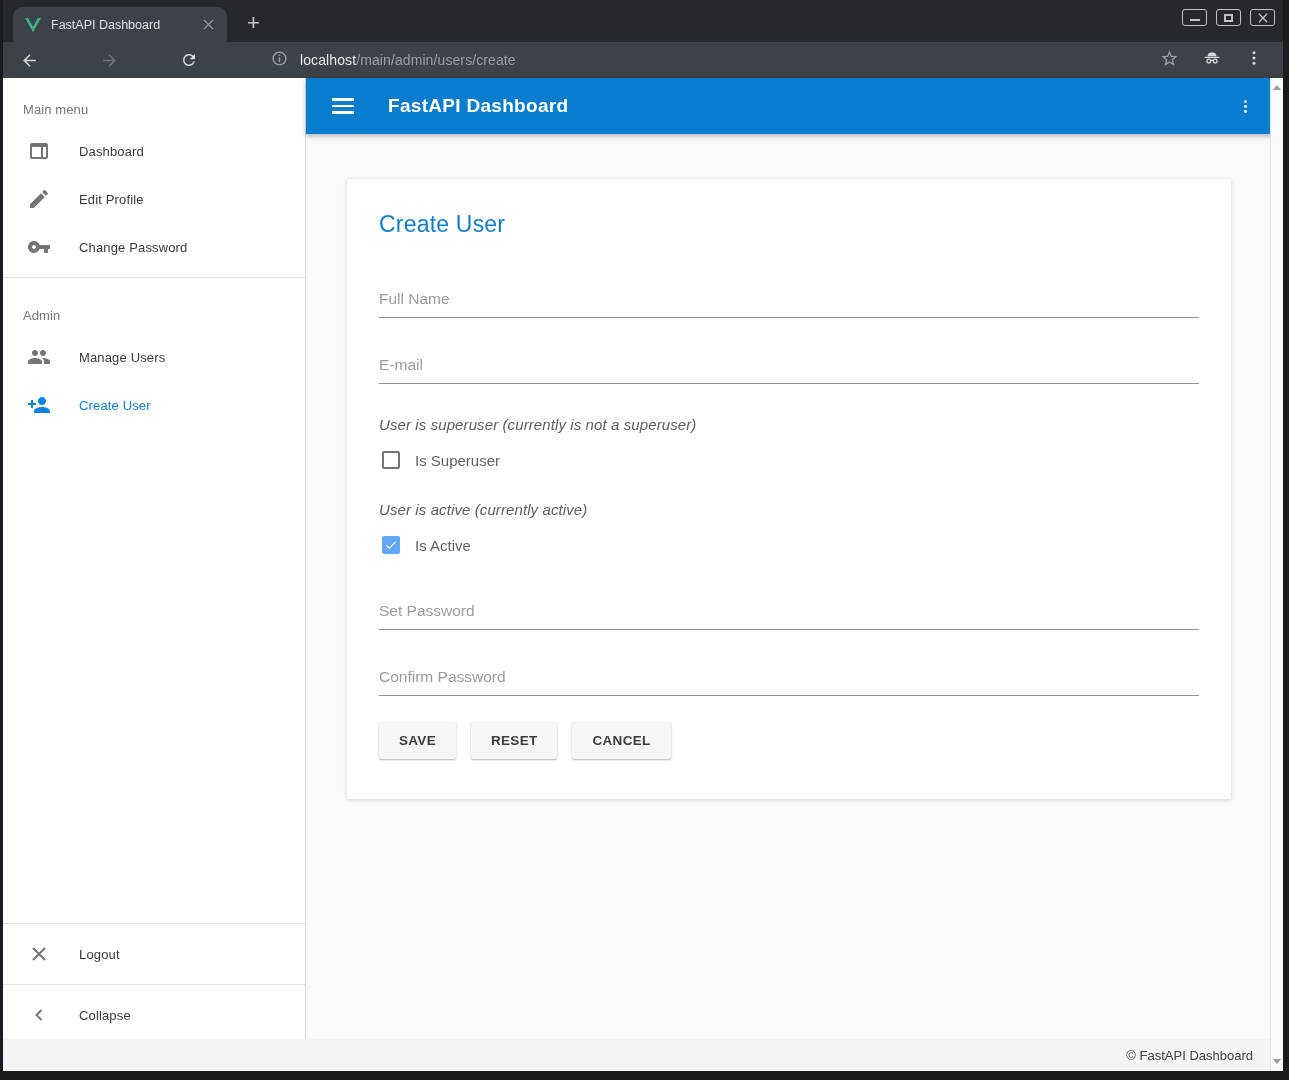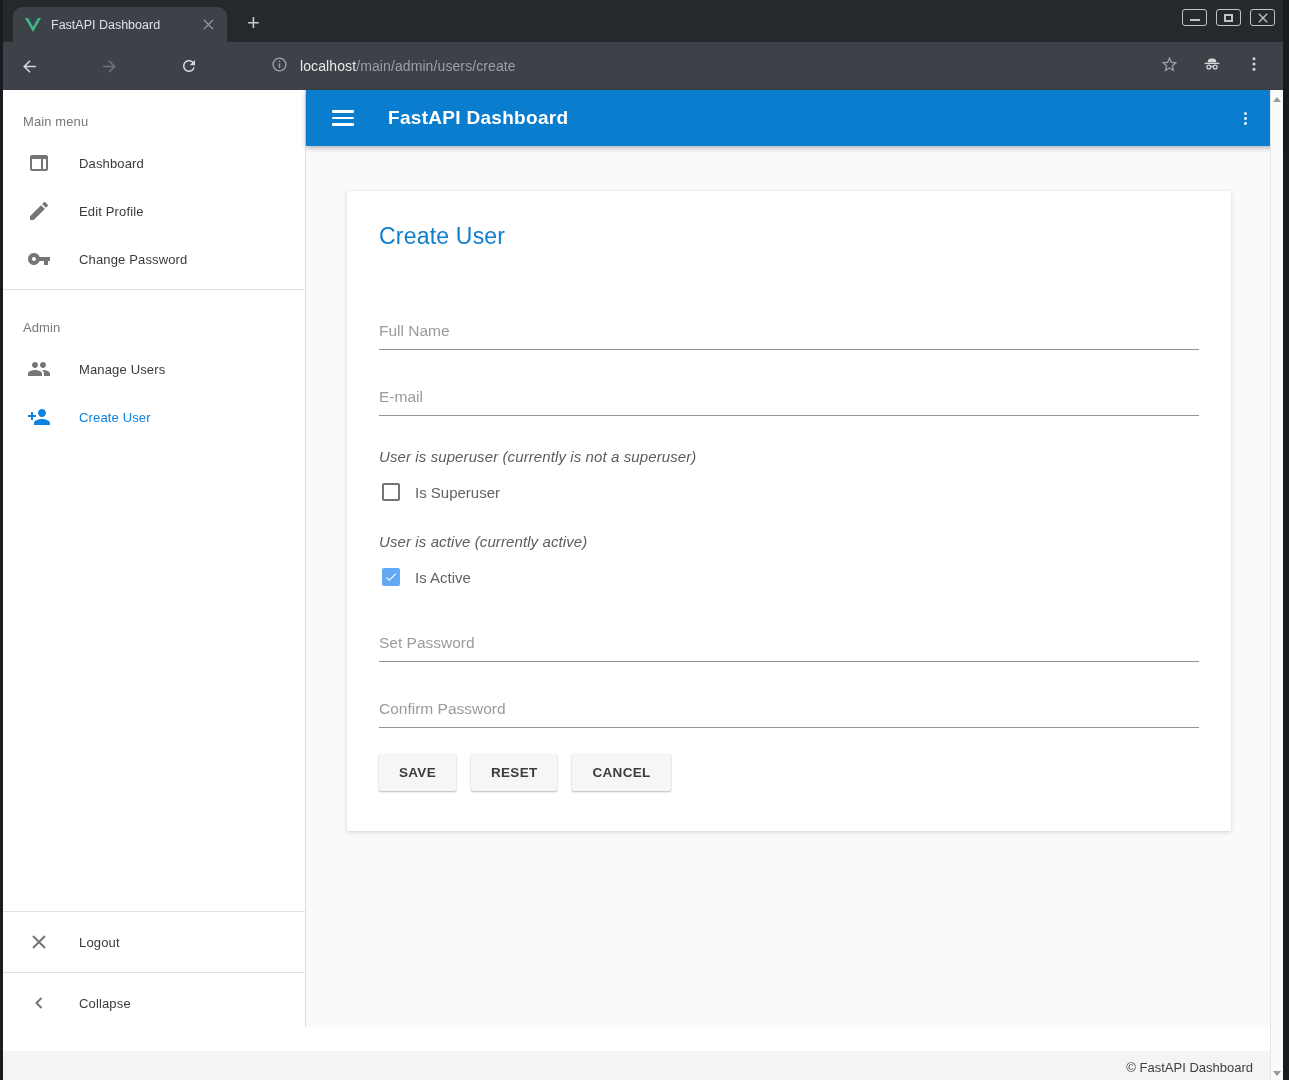--- a/index.html
+++ b/index.html
@@ -21,33 +21,33 @@
   .tab-close { width:18px; height:18px; display:flex; align-items:center;
     justify-content:center; }
   .newtab { color:#c4c7ca; font-size:22px; font-weight:300; margin:0 0 8px 20px;
     line-height:1; }
   .win-controls { position:absolute; right:8px; top:9px; display:flex; gap:9px; }
   .win-btn { width:25px; height:17px; border:1px solid #c0c3c6; border-radius:3px;
     display:flex; align-items:center; justify-content:center; }
   .glyph-min { width:10px; height:2px; background:#c0c3c6; margin-top:5px; }
   .glyph-max { width:9px; height:8px; border:2px solid #c0c3c6; }
 
-  .toolbar { height:48px; background:#3c4247; display:flex; align-items:center;
+  .toolbar { height:36px; background:#3c4247; display:flex; align-items:center;
     padding:0 14px 0 12px;gap:44px; }
   .nav-ico { width:28px; height:28px; display:flex; align-items:center;
     justify-content:center; margin-right:8px; }
   .url-zone { display:flex; align-items:center; flex:1; margin-left:16px; }
   .url-text { font-size:14px; margin-left:12px; letter-spacing:.1px; }
   .url-host { color:#e8eaed; }
   .url-path { color:#9aa0a6; }
   .tb-right { display:flex; align-items:center; gap:22px; padding-right:6px; }
 
   
   .page { height:993px; background:#fff; display:flex; flex-direction:column;
-    position:relative;gap:24px; }
+    position:relative; }
   .body-row { flex:1; display:flex; min-height:0; }
 
   
   .sidebar { width:303px; background:#fff; border-right:1px solid #dcdcdc;
     display:flex; flex-direction:column; }
   .side-section { padding:24px 20px 10px; font-size:13px; color:#777;
     letter-spacing:.1px; }
   .side-item { height:48px; display:flex; align-items:center; padding-left:24px;
     cursor:pointer; }
   .side-item .ico { width:24px; height:24px; flex:0 0 24px; }
@@ -72,21 +72,21 @@
     justify-content:center; cursor:pointer; }
 
   .content { flex:1; padding:45px 41px 0; overflow:hidden; }
   .card { background:#fff; border-radius:2px; width:100%; max-width:884px;
     box-shadow:0 1px 4px rgba(0,0,0,.16); padding:32px 32px 40px; }
   .card-title { color:#0e7ecd; font-size:23px; font-weight:400;
     letter-spacing:.2px; }
 
   .text-field { margin-top:38px; border-bottom:1px solid #949494;
     padding-bottom:9px; }
-  .text-field.first { margin-top:72px; }
+  .text-field.first { margin-top:52px; }
   .text-field.gap-lg { margin-top:48px; }
   .text-field input { width:100%; border:none; outline:none; background:transparent;
     font-family:inherit; font-size:15.5px; color:#212121; }
   .text-field input::placeholder { color:#9b9b9b; opacity:1; }
 
   .hint { margin-top:32px; font-size:15px; color:#5d5d5d; letter-spacing:.1px;font-style:italic; }
   .check-row { margin-top:18px; display:flex; align-items:center; padding-left:3px; }
   .checkbox { width:18px; height:18px; border:2px solid #757575; border-radius:2px;
     display:flex; align-items:center; justify-content:center; cursor:pointer;
     background:#fff; }

